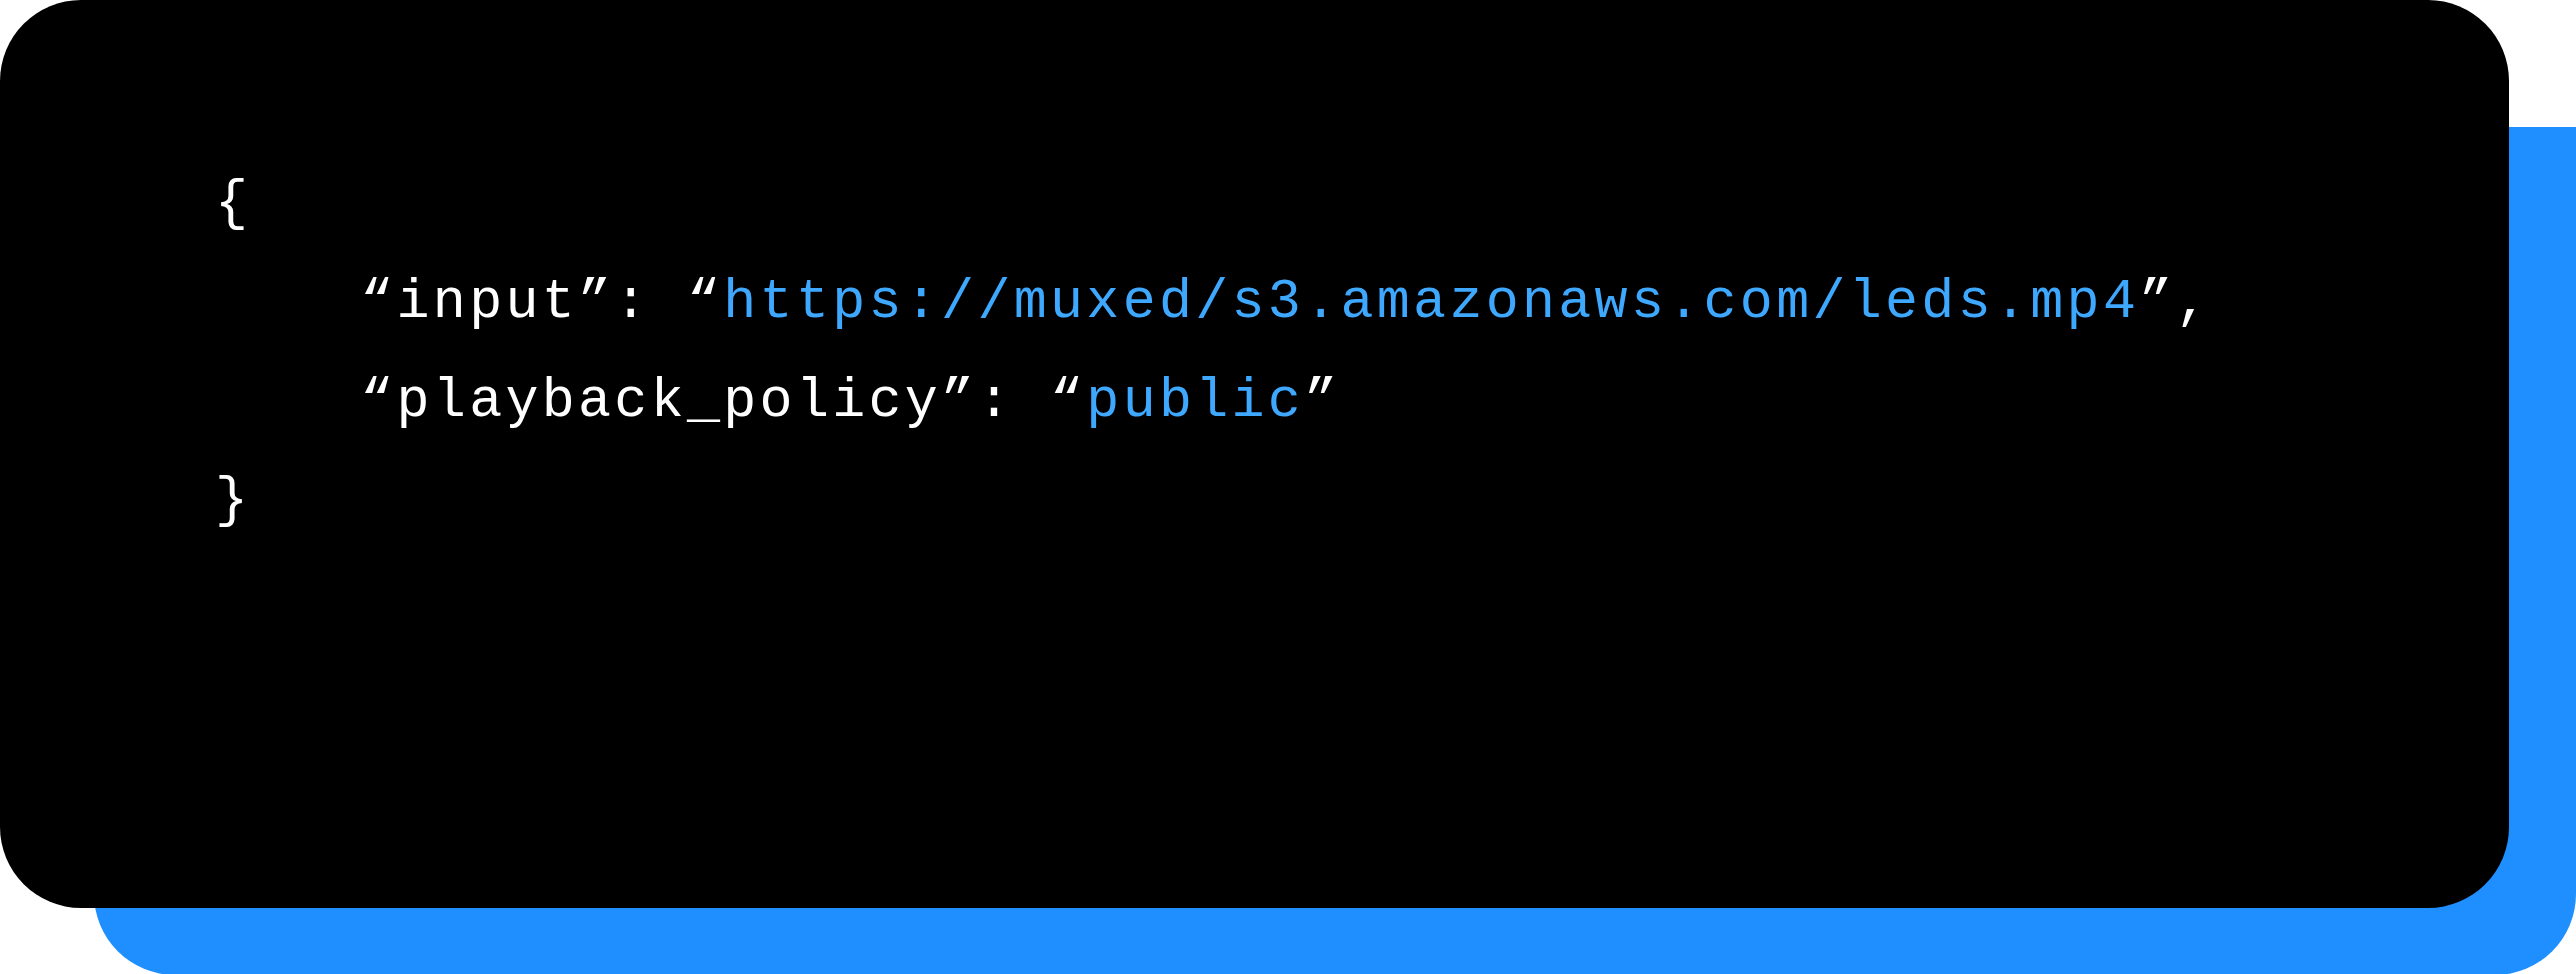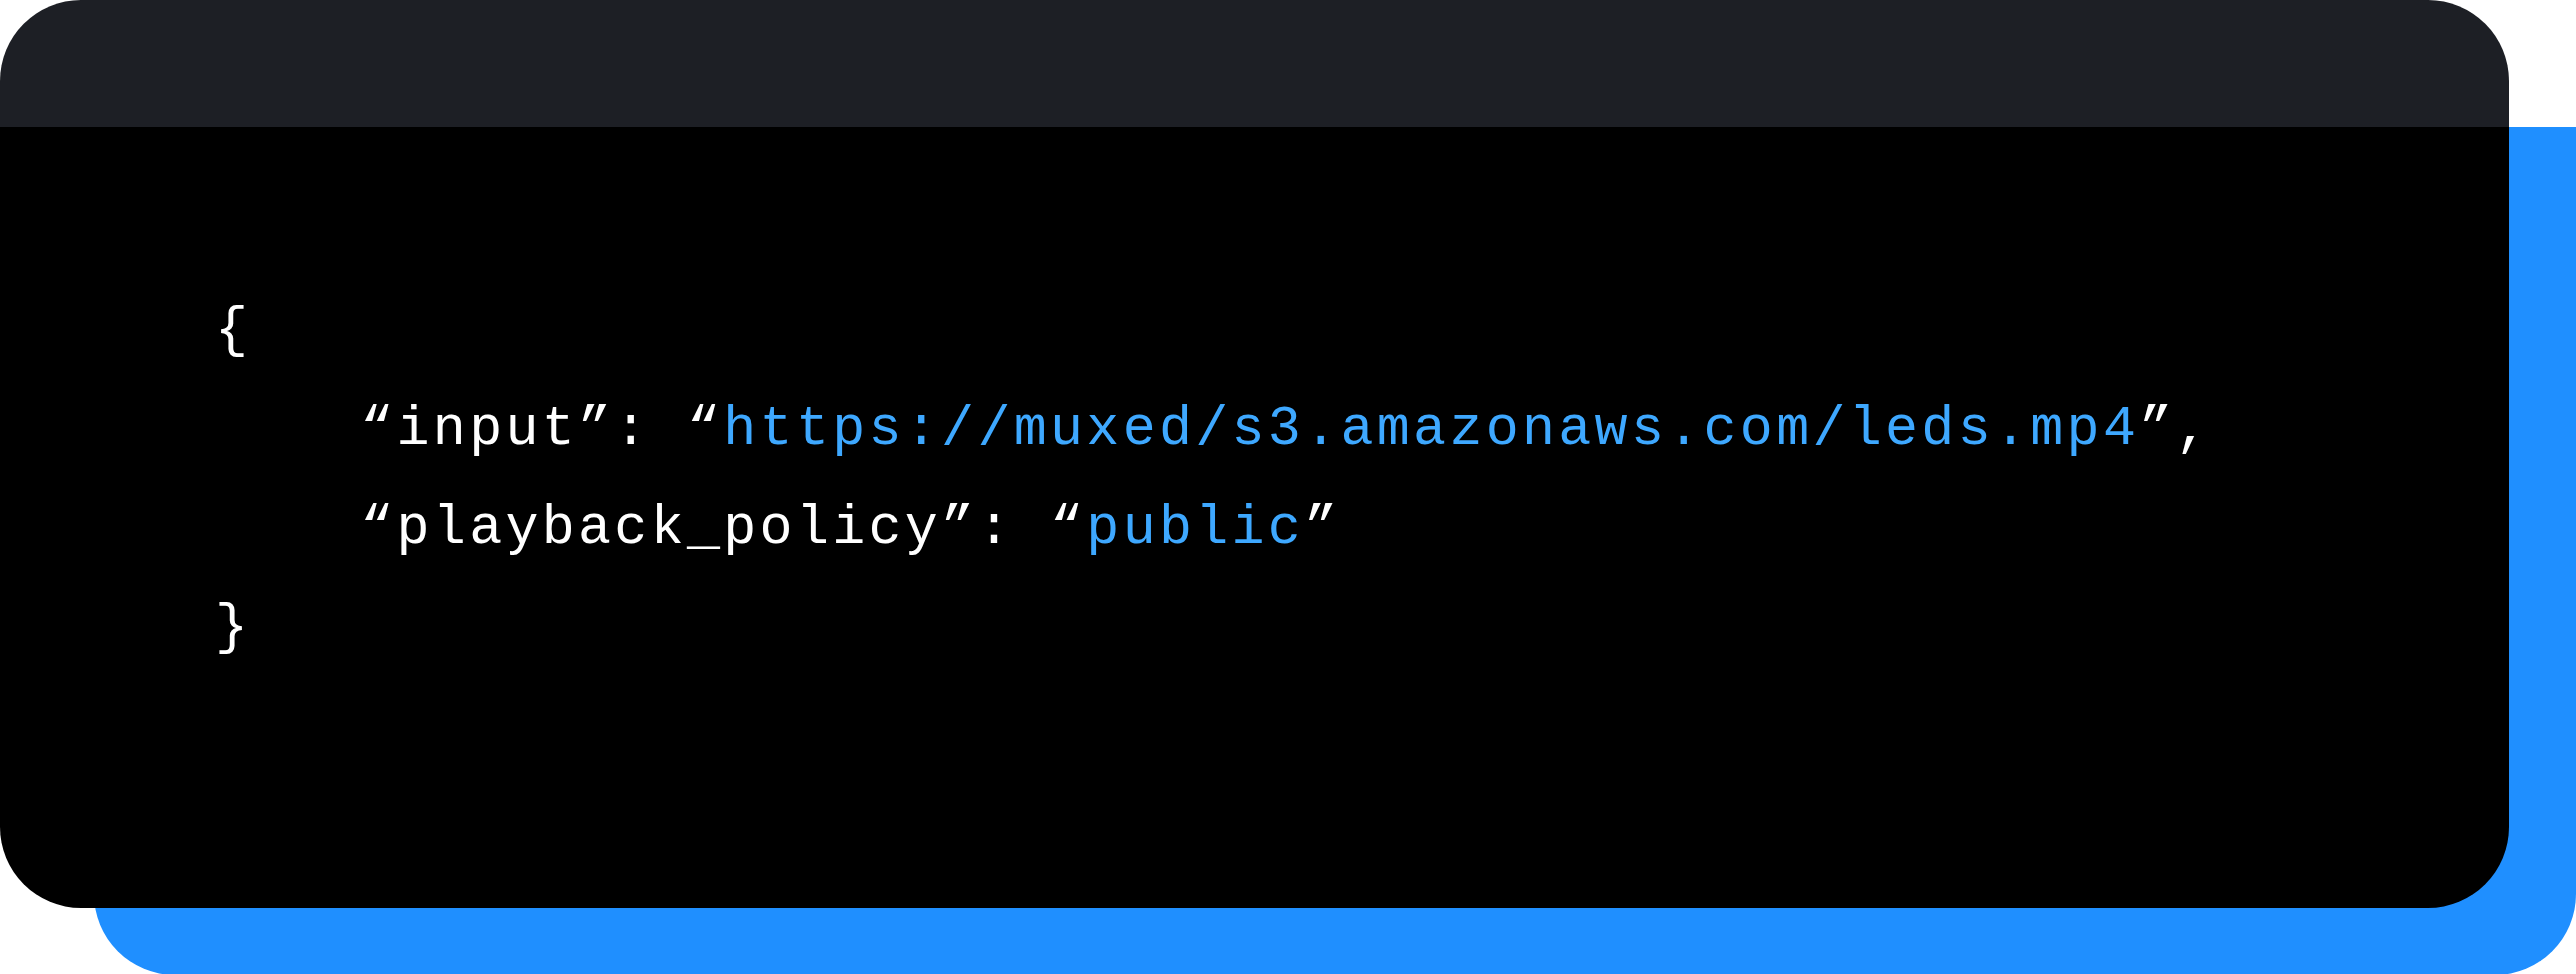--- a/index.html
+++ b/index.html
@@ -33,21 +33,21 @@
   }
   .card {
     position: absolute;
     top: 0px;
     left: 0px;
     right: 67px;
     bottom: 67px;
     border-radius: 81px;
     overflow: hidden;
     display: flex;
-    flex-direction: column;
+    flex-direction: row;
   }
   .header-bar {
     height: 127px;
     background: #1d1f25;
     flex-shrink: 0;
   }
   .code-body {
     flex: 1;
     background: #000000;
     padding: 154px 215px 94px 215px;

